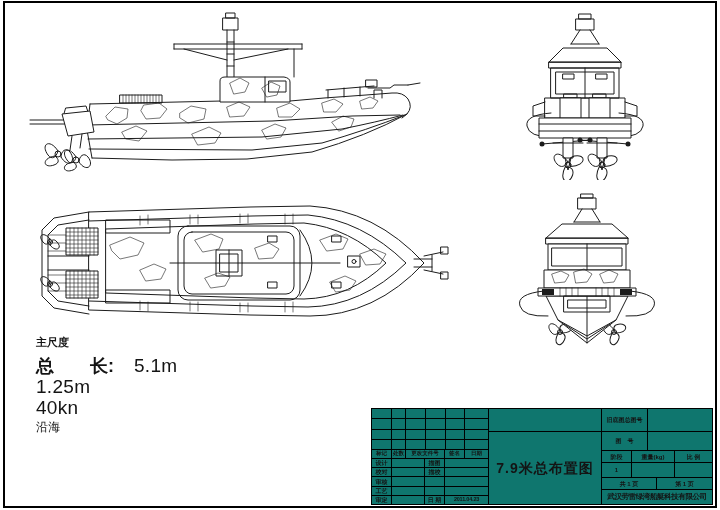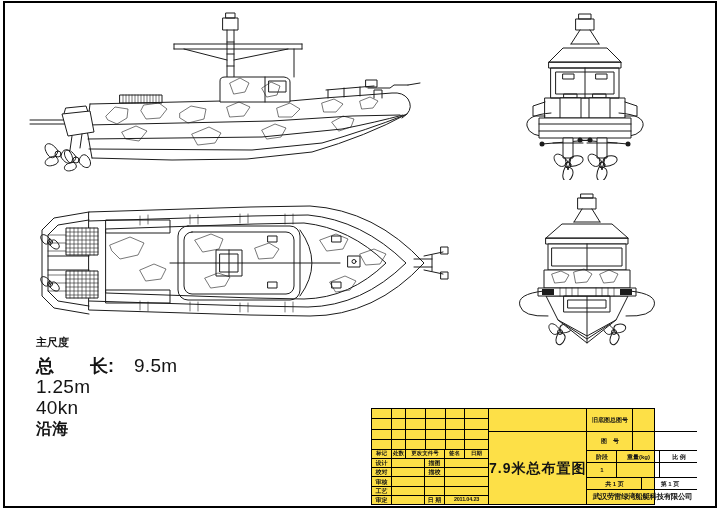--- a/index.html
+++ b/index.html
@@ -13,25 +13,25 @@
   .thin{stroke-width:.6}
   .fw{fill:#fff;stroke:#1c1c1c;stroke-width:1;stroke-linejoin:round}
   .blk{fill:#1c1c1c;stroke:none}
 
   
   .dims{position:absolute;left:36px;top:330px;width:210px}
   .dims-h{font-weight:bold;font-size:11px;height:24px;line-height:24px}
   .dim-row{display:flex;align-items:baseline;height:21.5px}
   .dim-label{font-weight:bold;font-size:18px;width:98px;white-space:pre;flex:none}
   .dim-value{font-size:19px;letter-spacing:.3px}
-  .dim-value.cjk{font-size:16px;font-weight:bold}
+  .dim-value.cjk{font-size:12px;font-weight:normal}
 
   
-  .tb{position:absolute;left:371px;top:408px;width:284px;height:97px;border:1.4px solid #000;
-      display:flex;line-height:1;background:#fde047}
+  .tb{position:absolute;left:371px;top:408px;width:342px;height:97px;border:1.4px solid #000;
+      display:flex;line-height:1;background:#0f766e}
   .tb-left{width:117px;flex:none;border-right:1px solid #000;display:flex;flex-direction:column}
   .rev-grid{height:41px;display:grid;grid-template-columns:20px 14px 20px 20px 19px 1fr;grid-template-rows:repeat(4,1fr)}
   .rev-grid i{display:block;border-right:1px solid #000;border-bottom:1px solid #000}
   .rev-grid i:nth-child(6n){border-right:none}
   .rev-head{height:9px;display:flex;border-bottom:1px solid #000;font-size:5.5px;font-weight:bold}
   .rev-head span{display:flex;align-items:center;justify-content:center;border-right:1px solid #000;overflow:hidden}
   .rev-head span:last-child{border-right:none}
   .rh1{width:20px}.rh2{width:14px}.rh3{width:39px}.rh4{width:20px}.rh5{flex:1}
   .sig-rows{flex:1;display:flex;flex-direction:column}
   .sig-row{flex:1;display:flex;border-bottom:1px solid #000;font-size:6px;font-weight:bold}
@@ -321,21 +321,21 @@
         <rect class="ln" x="64" y="104" width="46" height="16"></rect>
         <rect class="ln" x="68" y="108" width="38" height="8"></rect>
       </g>
     </svg>
   </div>
 
   <div class="dims">
     <div class="dims-h">主尺度</div>
     <div class="dim-row">
       <span class="dim-label">总　　长:</span>
-      <span class="dim-value">9.5m</span>
+      <span class="dim-value">5.1m</span>
     </div>
     <div class="dim-row">
       <span class="dim-value">1.25m</span>
     </div>
     <div class="dim-row">
       <span class="dim-value">40kn</span>
     </div>
     <div class="dim-row">
       <span class="dim-value cjk">沿海</span>
     </div>

